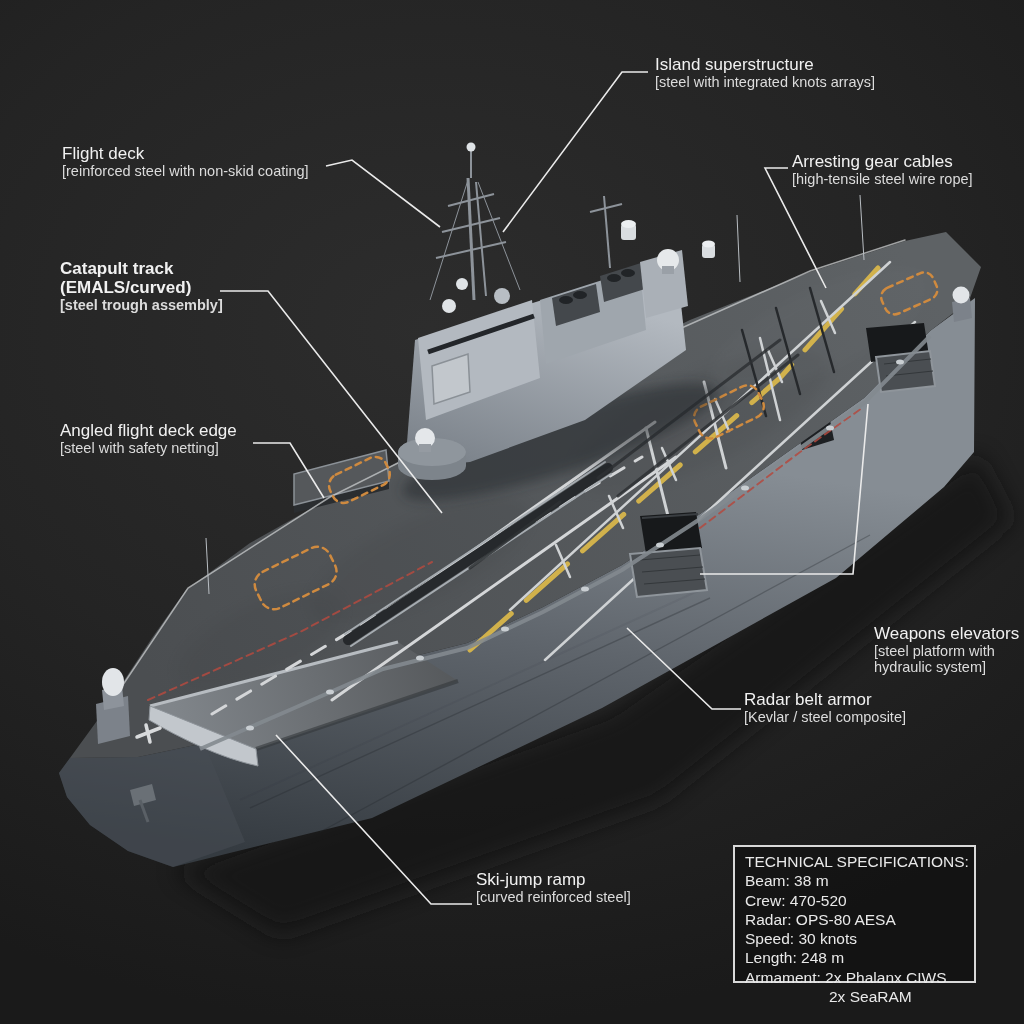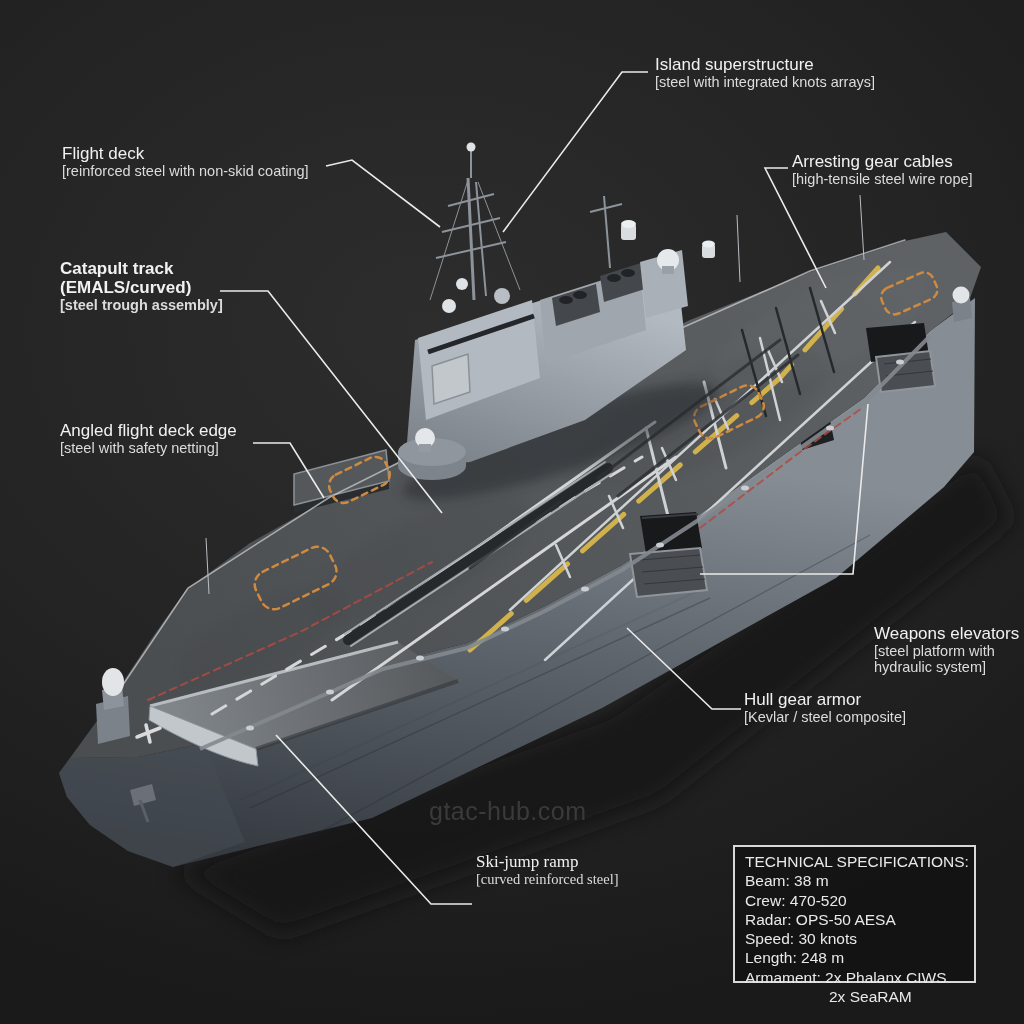--- a/index.html
+++ b/index.html
@@ -287,35 +287,34 @@
   <div class="s">[steel with safety netting]</div>
 </div>
 
 <div class="callout" style="left:827px;top:624px;margin-left:47px;">
   <div class="t">Weapons elevators</div>
   <div class="s">[steel platform with</div>
   <div class="s">hydraulic system]</div>
 </div>
 
 <div class="callout" style="left:744px;top:690px;">
-  <div class="t">Hull gear armor</div>
+  <div class="t">Radar belt armor</div>
   <div class="s">[Kevlar / steel composite]</div>
 </div>
 
-<div class="callout" style="left:476px;top:852px;font-family:Liberation Serif, serif;">
+<div class="callout" style="left:476px;top:870px;">
   <div class="t">Ski-jump ramp</div>
   <div class="s">[curved reinforced steel]</div>
 </div>
 
 <div id="specbox">
   <div>TECHNICAL SPECIFICATIONS:</div>
   <div>Beam: 38 m</div>
   <div>Crew: 470-520</div>
-  <div>Radar: OPS-50 AESA</div>
+  <div>Radar: OPS-80 AESA</div>
   <div>Speed: 30 knots</div>
   <div>Length: 248 m</div>
   <div>Armament: 2x Phalanx CIWS</div>
   <div class="cont">2x SeaRAM</div>
 </div>
 
-<div id="watermark">gtac-hub.com</div>
 
 </div>
 
 </body></html>

